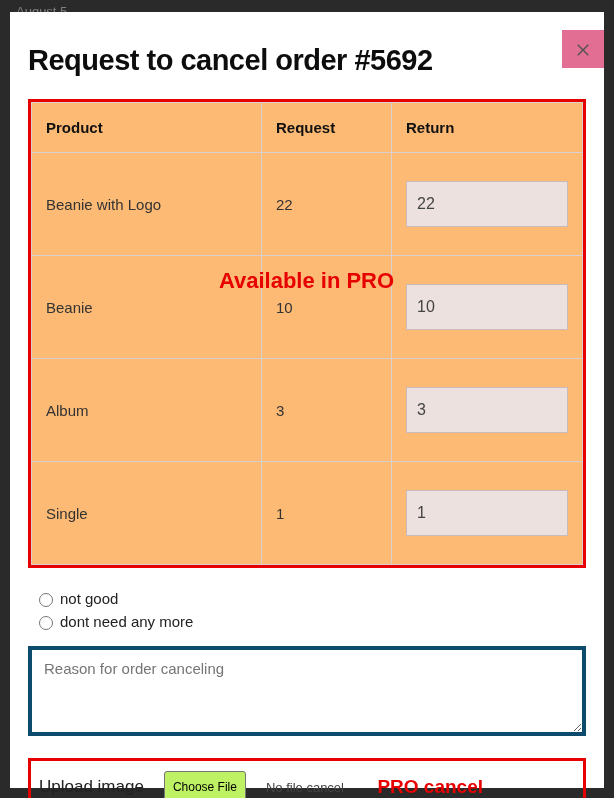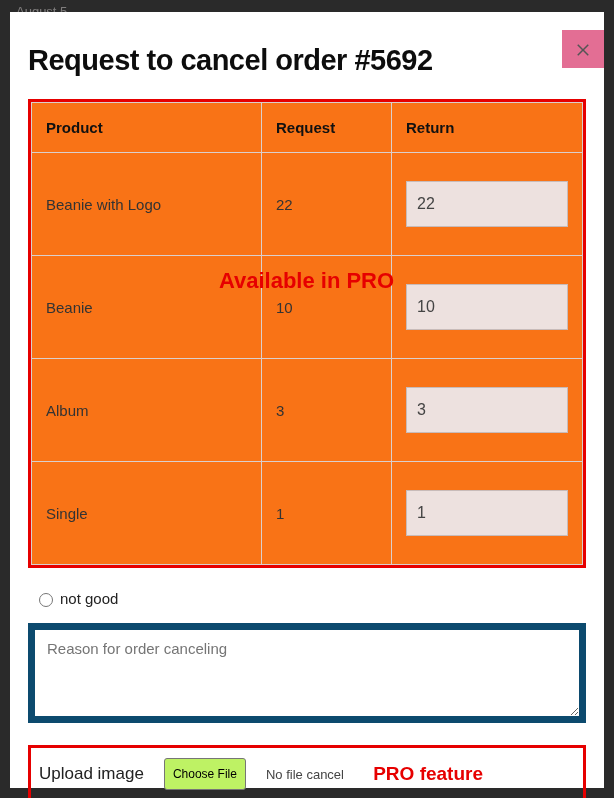--- a/index.html
+++ b/index.html
@@ -53,21 +53,21 @@
   }
 
   .pro-box {
     border: 3px solid #e60000;
     position: relative;
   }
 
   table.products {
     width: 100%;
     border-collapse: collapse;
-    background: #f97316;
+    background: #fdba74;
   }
   table.products th, table.products td {
     border: 1px solid #dacfcd;
     text-align: left;
     vertical-align: middle;
     color: #333;
     font-size: 15px;
   }
   table.products th {
     font-weight: 700;
@@ -115,27 +115,27 @@
     margin-bottom: 6px;
     cursor: pointer;
   }
   .reasons input[type="radio"] {
     width: 14px; height: 14px;
   }
 
   textarea.reason-text {
     margin-top: 10px;
     width: 100%;
-    height: 100px;
+    height: 90px;
     resize: both;
     padding: 10px 12px;
     font-size: 15px;
     font-family: inherit;
     color: #555;
-    border: 7px solid #0c4a6e;
+    border: 4px solid #0c4a6e;
   }
 
   .upload-box {
     margin-top: 18px;
     border: 3px solid #e60000;
     padding: 10px 8px;
     display: flex;
     align-items: center;
     gap: 20px;
     font-size: 17px;
@@ -234,25 +234,29 @@
       </tbody>
     </table>
     <div class="overlay-label">Available in PRO</div>
   </div>
 
   <div class="reasons">
     <label>
       <input type="radio" name="reason" style="">
       <span>not good</span>
     </label>
+    <label>
+      <input type="radio" name="reason" style="">
+      <span>dont need any more</span>
+    </label>
   </div>
 
   <textarea class="reason-text" placeholder="Reason for order canceling" style=""></textarea>
 
   <div class="upload-box">
     <span class="upload-label">Upload image</span>
     <button class="file-btn">Choose File</button>
     <span class="file-status">No file cancel</span>
-    <span class="upload-overlay">PRO feature</span>
+    <span class="upload-overlay">PRO cancel</span>
   </div>
 
   <button class="send-btn">SEND CANCELLATION REQUEST</button>
 </div>
 
 </body></html>

